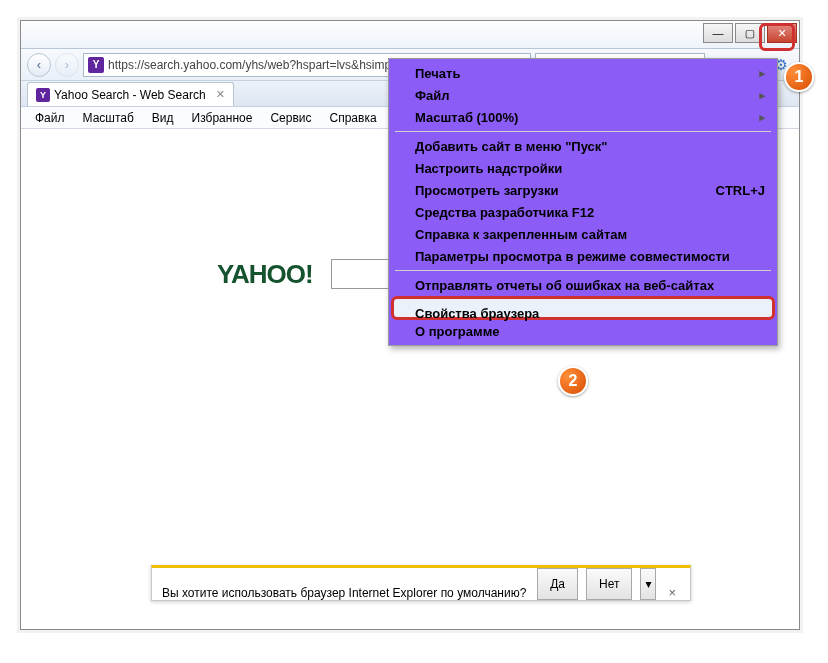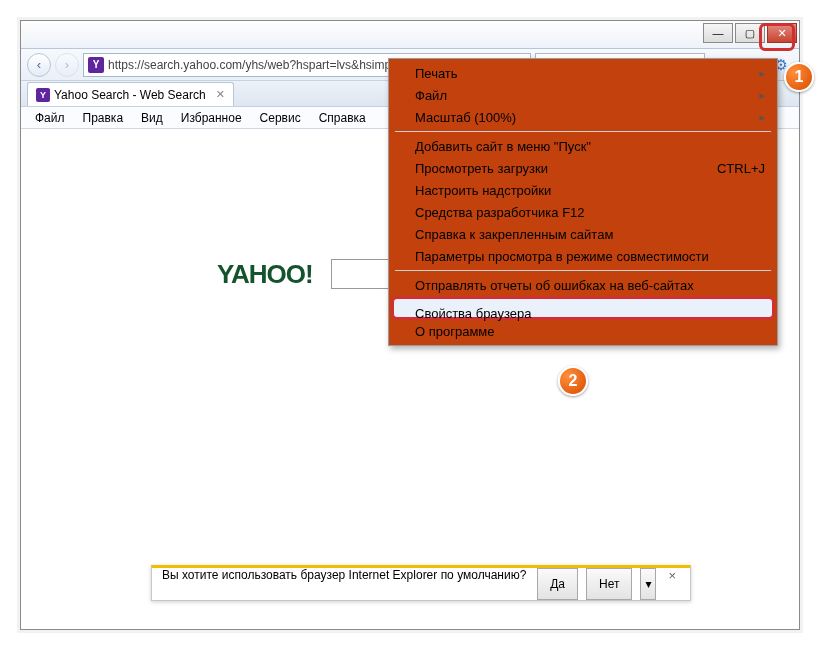--- a/index.html
+++ b/index.html
@@ -109,24 +109,25 @@
     font-size:26px;font-weight:700;color:#14532d;letter-spacing:-1px;
   }
   .searchfield {
     position:absolute;left:310px;top:130px;
     width:300px;height:30px;border:1px solid #999;background:#fff;
   }
   
   .ctxmenu {
     position:absolute; left:388px; top:58px;
     width:390px;
-    background:#c2410c;border:1px solid #9b9b9b;
+    background:#8b5cf6;border:1px solid #9b9b9b;
     box-shadow:2px 3px 6px rgba(0,0,0,.3);
     padding:3px 2px;
     font-size:13px;
+    font-weight:bold;
   }
   .ctxmenu .row {
     display:flex;align-items:center;justify-content:space-between;
     padding:3px 10px 3px 24px;height:22px;cursor:pointer;
   }
   .ctxmenu .sep { height:1px;background:#cfcfcf;margin:3px 4px;}
   .ctxmenu .sub::after { content:"▸";color:#555;font-size:11px;}
   .ctxmenu .row.hl {
     border:3px solid #d03030;border-radius:6px;
     padding:12px 7px 1px 21px;height:24px;
@@ -138,21 +139,21 @@
     background:radial-gradient(circle at 30% 30%,#ff8f3a,#d94b00);
     border:2px solid #fff;box-shadow:0 1px 3px rgba(0,0,0,.4);
     color:#fff;font-weight:bold;font-size:16px;
     display:flex;align-items:center;justify-content:center;
   }
   
   .notif {
     position:absolute;left:130px;bottom:28px;
     width:540px;height:36px;background:#fff;
     border:1px solid #c7c7c7;border-top:3px solid #f0c000;
-    display:flex;align-items:flex-start;padding:0 10px;gap:8px;
+    display:flex;align-items:flex-end;padding:0 10px;gap:8px;
     font-size:12px;
     box-shadow:0 1px 4px rgba(0,0,0,.2);
   }
   .notif .msg{flex:1;}
   .notif button{
     height:32px;padding:0 12px;border:1px solid #a8a8a8;
     background:linear-gradient(#fafafa,#e3e3e3);font-size:12px;cursor:pointer;
   }
   .notif .drop{width:16px;padding:0;}
   .notif .x{cursor:pointer;color:#666;padding:0 4px;font-size:13px;}
@@ -198,21 +199,21 @@
   <div class="tabstrip">
     <div class="tab">
       <div class="favicon" style="width:14px;height:14px;font-size:9px">Y</div>
       <span>Yahoo Search - Web Search</span>
       <span class="x">✕</span>
     </div>
   </div>
 
   <div class="menubar">
     <span>Файл</span>
-    <span>Правка</span>
+    <span>Масштаб</span>
     <span>Вид</span>
     <span>Избранное</span>
     <span>Сервис</span>
     <span>Справка</span>
   </div>
 
   <div class="page">
     <div class="logo">YAHOO!</div>
     <div class="searchfield"></div>
   </div>
@@ -235,27 +236,27 @@
       <span>Файл</span>
     </div>
     <div class="row sub">
       <span>Масштаб (100%)</span>
     </div>
     <div class="sep"></div>
     <div class="row">
       <span>Добавить сайт в меню "Пуск"</span>
     </div>
     <div class="row">
+      <span>Настроить надстройки</span>
+    </div>
+    <div class="row">
       <span>Просмотреть загрузки</span>
       <span>CTRL+J</span>
     </div>
     <div class="row">
-      <span>Настроить надстройки</span>
-    </div>
-    <div class="row">
       <span>Средства разработчика F12</span>
     </div>
     <div class="row">
       <span>Справка к закрепленным сайтам</span>
     </div>
     <div class="row">
       <span>Параметры просмотра в режиме совместимости</span>
     </div>
     <div class="sep"></div>
     <div class="row">

